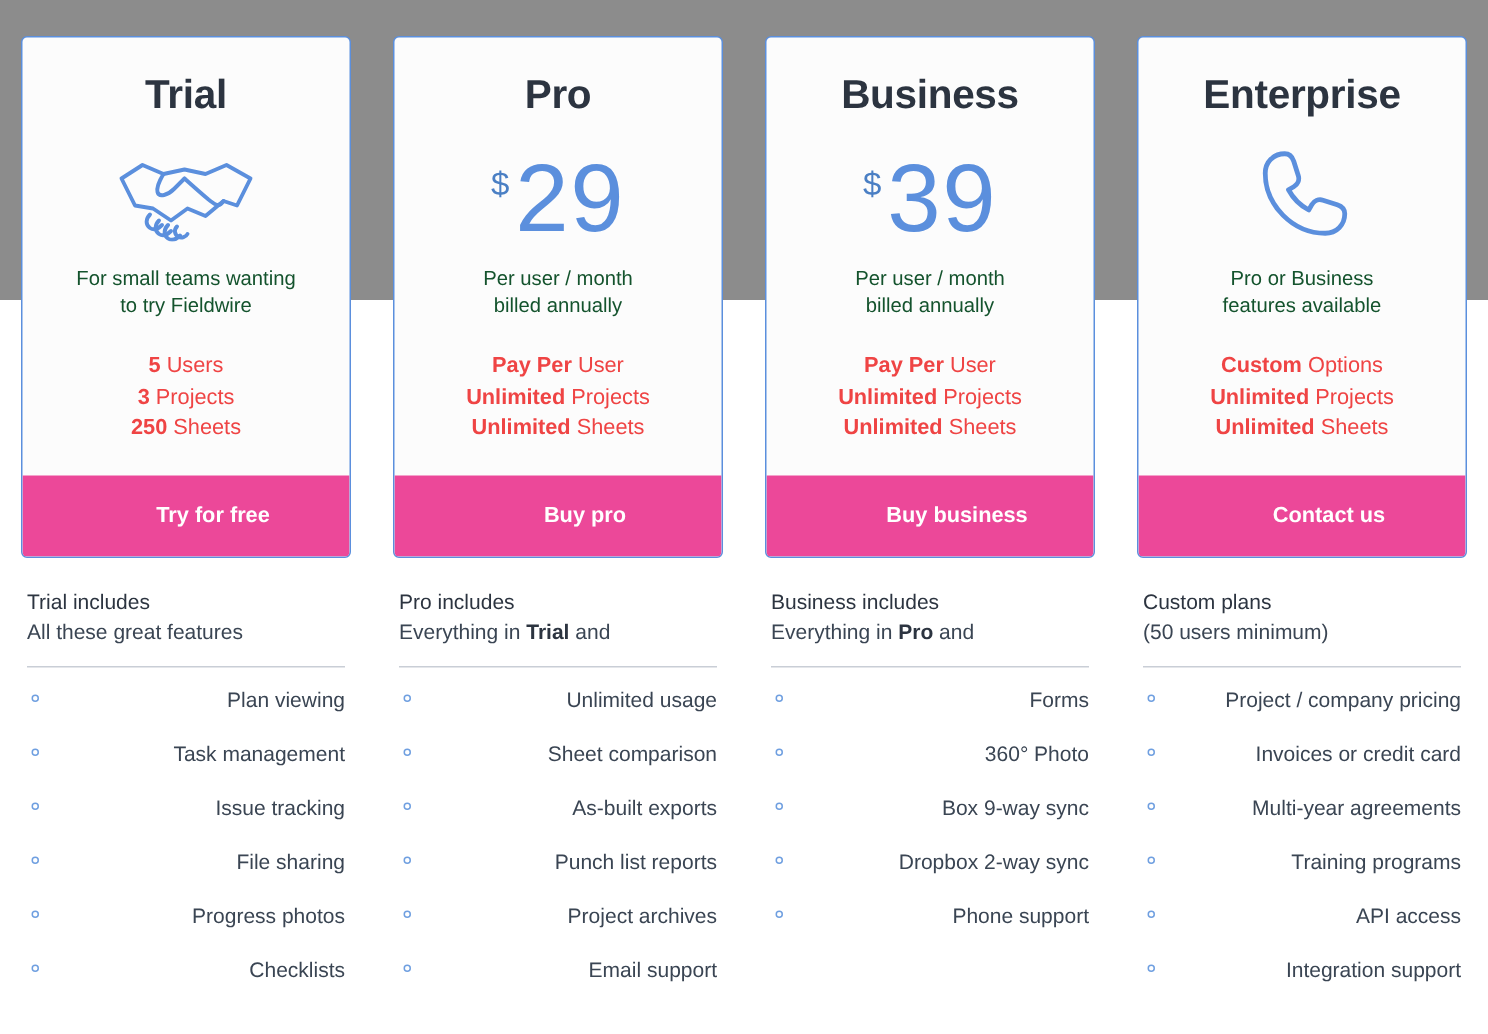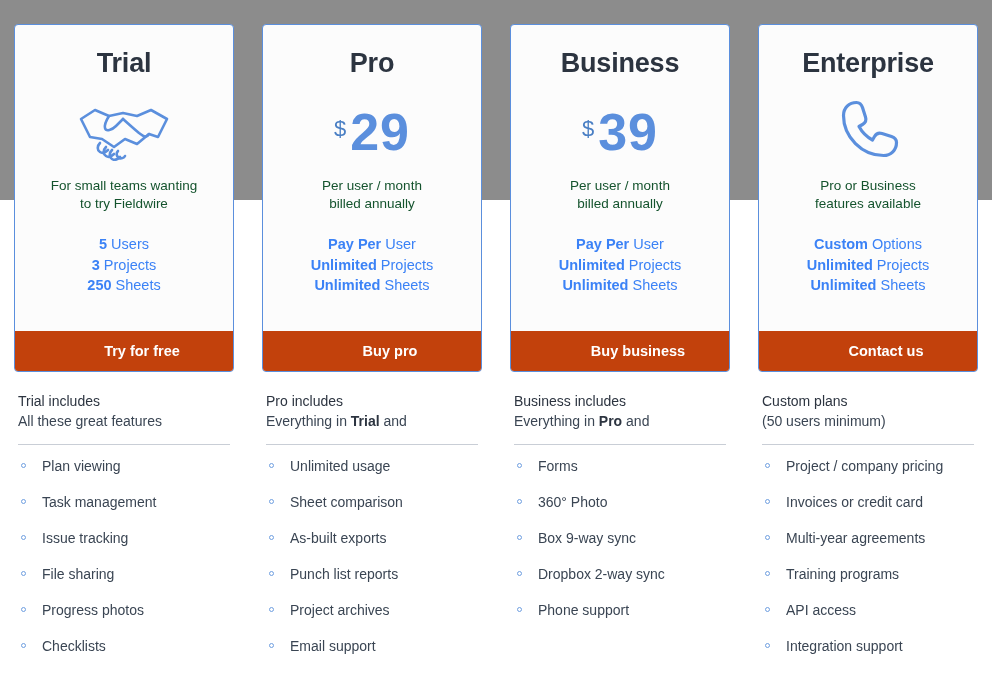--- a/index.html
+++ b/index.html
@@ -93,49 +93,49 @@
     line-height: 1;
   }
   .price-currency {
     font-size: 22px;
     color: #4a7fc4;
     font-weight: normal;
     margin-top: 12px;
     margin-right: 4px;
   }
   .price-amount {
-    font-size: 52px;
+    font-size: 64px;
     color: #5b8fdd;
-    font-weight: bold;
+    font-weight: normal;
     letter-spacing: 1px;
   }
   .icon-hero svg {
     display: block;
   }
 
   .blurb {
     font-size: 13.5px;
     line-height: 1.32;
     color: #14532d;
     margin-top: 2px;
   }
   .specs {
     font-size: 14.5px;
     line-height: 1.42;
-    color: #3b82f6;
+    color: #ef4444;
     margin-top: 22px;
   }
   .specs b {
     font-weight: bold;
   }
 
   .cta {
     flex: 0 0 auto;
-    height: 40px;
-    background: #c2410c;
+    height: 54px;
+    background: #ec4899;
     color: #ffffff;
     font-size: 14.5px;
     font-weight: bold;
     display: flex;
     align-items: center;
     justify-content: center;
     cursor: pointer;
     border: none;
     width: 100%;
     font-family: "Liberation Sans", sans-serif;
@@ -172,20 +172,21 @@
     margin-top: 14px;
   }
   ul.feature-list li {
     position: relative;
     padding-left: 24px;
     font-size: 14px;
     color: #3a4553;
     line-height: 1;
     margin-bottom: 22px;
     white-space: nowrap;
+    text-align: right;
   }
   ul.feature-list li .bullet {
     position: absolute;
     left: 3px;
     top: 4px;
     width: 5px;
     height: 5px;
     border: 1px solid #6f9fe0;
     border-radius: 50%;
     box-sizing: border-box;

